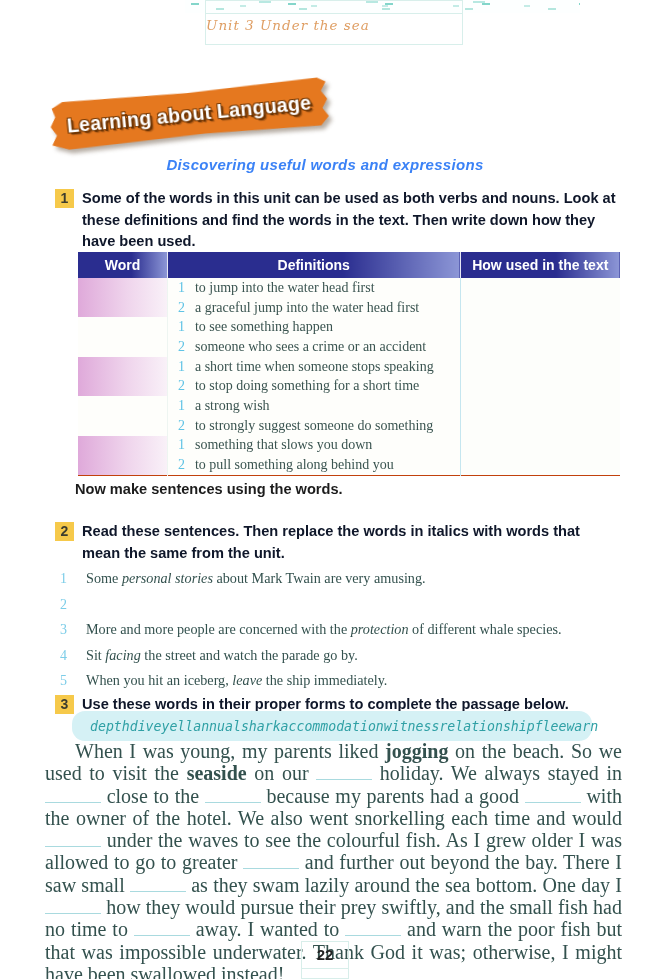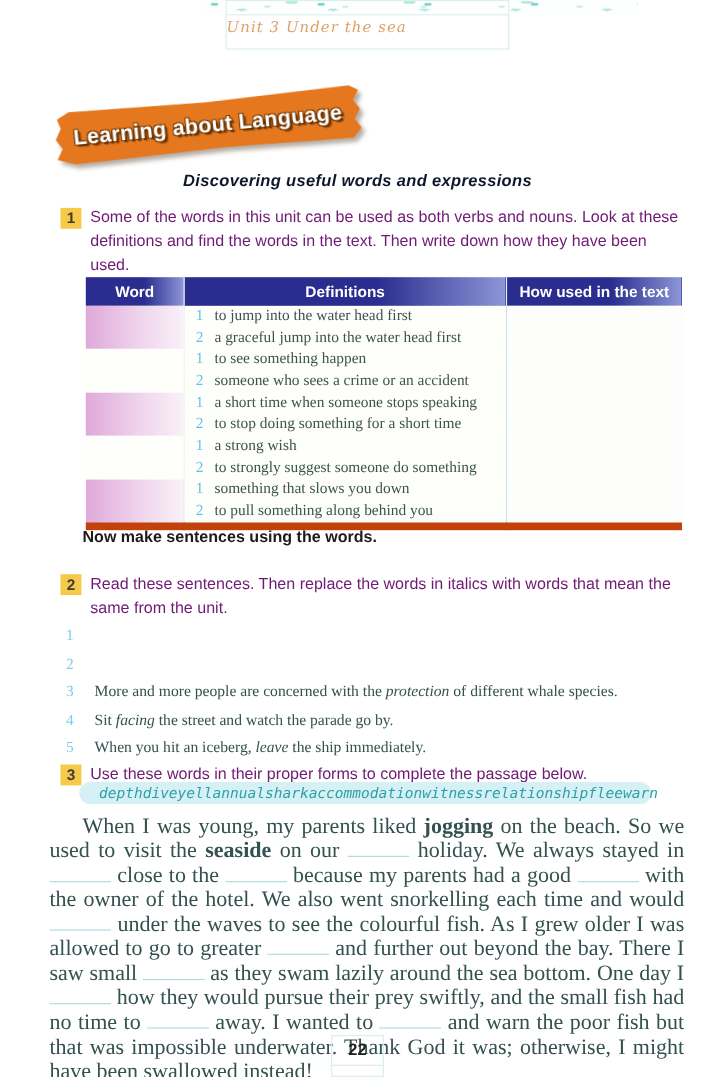--- a/index.html
+++ b/index.html
@@ -25,31 +25,31 @@
   .banner-wrap{position:absolute;left:50px;top:90px;width:278px;height:48px;
     transform:rotate(-5.5deg);filter:drop-shadow(3px 4px 2px rgba(90,70,50,.45));}
   .banner{width:100%;height:100%;background:#e5781f;
     clip-path:polygon(1% 12%,5% 0%,50% 6%,97% 0%,100% 10%,98% 28%,100% 46%,98% 64%,100% 82%,97% 100%,55% 94%,6% 100%,0% 88%,2% 68%,0% 50%,2% 30%);
     display:flex;align-items:center;justify-content:center;}
   .banner span{font-size:19.5px;font-weight:bold;color:#ffffff;letter-spacing:.3px;
     text-shadow:-1px -1px 0 #7a3c06,1px -1px 0 #7a3c06,-1px 1px 0 #7a3c06,2px 2px 0 #693305,3px 3px 1px rgba(60,30,0,.35);}
 
   
   .subtitle{position:absolute;left:0;top:156px;width:650px;text-align:center;
-    font-size:15px;font-weight:bold;font-style:italic;color:#0f172a;letter-spacing:.3px;}
+    font-size:15px;font-weight:bold;font-style:italic;color:#3b82f6;letter-spacing:.3px;}
 
   
   .ex-head{position:absolute;display:flex;align-items:flex-start;}
   .badge{flex:0 0 auto;width:19px;height:19px;background:#f6c94a;color:#3d3d2e;
     font-weight:bold;font-size:14px;text-align:center;line-height:19px;margin-right:8px;margin-top:1px;}
-  .ex-text{font-weight:normal;font-size:14.6px;line-height:21.5px;color:#701a75;}
+  .ex-text{font-weight:bold;font-size:14.6px;line-height:21.5px;color:#0f172a;}
 
   
   .def-table{position:absolute;left:78px;top:252px;width:542px;border-collapse:collapse;
-    border-bottom:7px solid #c2410c;background:#fefefb;}
+    border-bottom:1px solid #c2410c;background:#fefefb;}
   .def-table th{height:24px;color:#ffffff;font-size:14px;font-weight:bold;text-align:center;
     background:linear-gradient(90deg,#2a2d8f 0%,#2a2d8f 60%,#8c96d6 100%);}
   .def-table th+th{border-left:1px solid rgba(255,255,255,.85);}
   .col-word{width:88px;}
   .col-def{width:294px;}
   .col-how{width:160px;}
   .def-table td{height:19.7px;padding:0;vertical-align:middle;}
   td.word-cell{border-right:1px solid #eef5f1;}
   td.word-cell.shaded{background:linear-gradient(90deg,#dfa9da 0%,#efd4ec 55%,#f9f1f8 100%);}
   td.def-cell{font-family:"Liberation Serif",serif;font-size:14px;color:#3a5450;padding-left:10px;}
@@ -59,21 +59,21 @@
   .followup{position:absolute;left:75px;top:481px;font-weight:bold;font-size:14.6px;color:#1c1c1c;}
 
   
   .sentences{position:absolute;left:60px;top:566px;width:562px;}
   .sentence{display:flex;line-height:25.6px;font-family:"Liberation Serif",serif;
     font-size:14.2px;color:#33514e;}
   .sentence .num{flex:0 0 26px;color:#7ccde8;font-size:14px;}
   .sentence em{font-style:italic;}
 
   
-  .word-bank{position:absolute;left:72px;top:711px;width:520px;height:20px;border-radius:13px;
+  .word-bank{position:absolute;left:72px;top:711px;width:520px;height:30px;border-radius:13px;
     background:#d5f1f5;display:flex;align-items:center;justify-content:space-between;
     padding:0 18px;box-sizing:border-box;}
   .word-bank span{font-family:"DejaVu Sans Mono",monospace;font-style:italic;
     font-size:13.2px;color:#2fa0a5;}
 
   .passage{position:absolute;left:45px;top:740px;width:577px;
     font-family:"Liberation Serif",serif;font-size:20px;color:#33514e;
     line-height:22.3px;text-align:justify;text-indent:30px;margin:0;}
   .passage b{font-weight:bold;}
   .blank{display:inline-block;width:56px;height:13px;border-bottom:1px solid #a9dadf;text-indent:0;}
@@ -160,20 +160,21 @@
   <div class="followup">Now make sentences using the words.</div>
 
   <div class="ex-head" style="left:55px;top:521px;width:567px;">
     <span class="badge">2</span>
     <span class="ex-text">Read these sentences. Then replace the words in italics with words that mean the same from the unit.</span>
   </div>
 
   <div class="sentences">
       <div class="sentence">
         <span class="num">1</span>
+        <span>Some <em>personal stories</em> about Mark Twain are very amusing.</span>
       </div>
       <div class="sentence">
         <span class="num">2</span>
       </div>
       <div class="sentence">
         <span class="num">3</span>
         <span>More and more people are concerned with the <em>protection</em> of different whale species.</span>
       </div>
       <div class="sentence">
         <span class="num">4</span>

